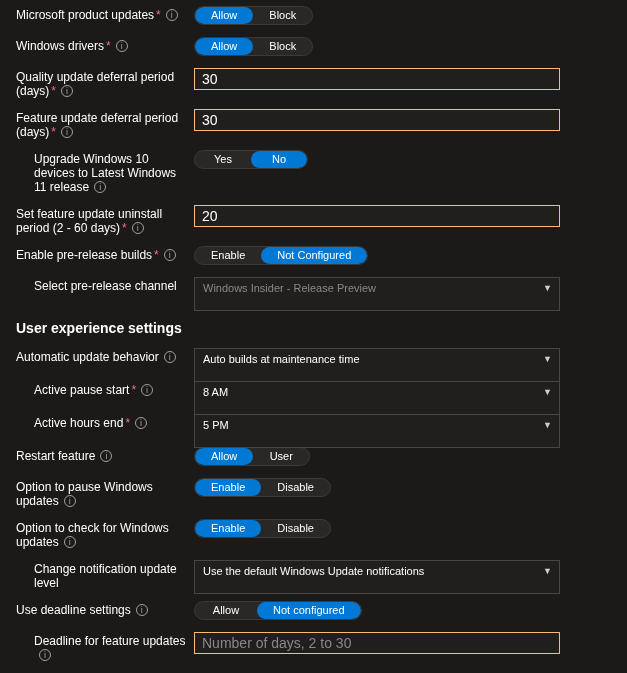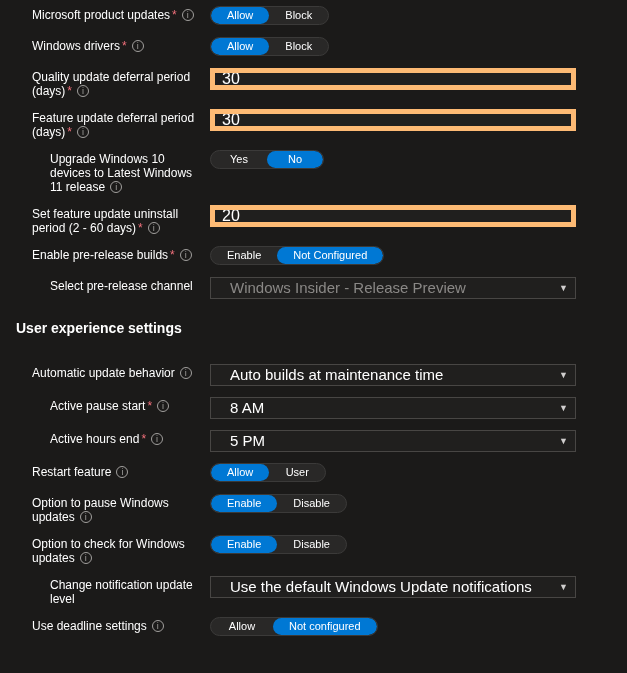--- a/index.html
+++ b/index.html
@@ -26,21 +26,20 @@
     min-height: 20px;
   }
   .label-col {
     width: 178px;
     flex: 0 0 178px;
     padding-right: 8px;
     padding-top: 2px;
     line-height: 14px;
     font-size: 12px;
     color: #ffffff;
-    margin-left: 16px;
   }
   .label-col.indent1 { padding-left: 18px; width: 178px; flex: 0 0 178px; }
   .ctl-col {
     flex: 1 1 auto;
     min-width: 0;
   }
   .req {
     color: #f1707b;
     font-size: 12px;
     margin-left: 2px;
@@ -82,44 +81,44 @@
     background: #0078d4;
     color: #ffffff;
   }
   .pill.wide .opt { min-width: 62px; }
   
   .tbox {
     display: block;
     width: 366px;
     height: 22px;
     background: #201f1e;
-    border: 5px solid #fdba74;
-    color: #ffffff;
-    font-size: 16px;
+    border: 1px solid #fdba74;
+    color: #ffffff;
+    font-size: 14px;
     padding: 0 7px;
     font-family: "Liberation Sans", sans-serif;
     outline: none;
   }
   .tbox::placeholder { color: #8a8886; }
   .tbox.disabled { color: #8a8886; }
   
   .sel-wrap {
     position: relative;
     width: 366px;
     height: 22px;
   }
   .sel-wrap select,
   .sel-wrap .fake {
     width: 100%;
-    height: 22px;
+    height: 34px;
     background: #201f1e;
     border: 1px solid #484644;
     color: #ffffff;
-    font-size: 15px;
-    padding: 0 22px 0 19px;
+    font-size: 11px;
+    padding: 0 22px 0 8px;
     font-family: "Liberation Sans", sans-serif;
     appearance: none;
     -webkit-appearance: none;
     outline: none;
     line-height: 20px;
     display: block;
   }
   .sel-wrap .fake.disabled { color: #8a8886; }
   .chev {
     position: absolute;
@@ -128,21 +127,21 @@
     line-height: 22px;
     font-size: 9px;
     color: #d0cece;
     pointer-events: none;
   }
   .section-head {
     padding: 10px 16px 2px 16px;
     font-size: 14px;
     font-weight: bold;
     color: #ffffff;
-    margin-bottom: 26px;
+    margin-bottom: 10px;
     margin-top: 6px;
   }
 </style>
 </head>
 <body>
 
 <div id="page">
   <div id="group-1">
       <div class="row">
         <div class="label-col"><span>Microsoft product updates</span><span class="req">*</span><span class="info">i</span></div>
@@ -259,14 +258,20 @@
           </div>
         </div>
       </div>
       <div class="row">
         <div class="label-col"><span>Use deadline settings</span><span class="info">i</span></div>
         <div class="ctl-col"><div class="pill wide">
             <div class="opt">Allow</div>
             <div class="opt sel">Not configured</div>
           </div></div>
       </div>
+      <div class="row">
+        <div class="label-col indent1"><span>Deadline for feature updates</span><span class="info">i</span></div>
+        <div class="ctl-col">
+          <input type="text" class="tbox disabled" placeholder="Number of days, 2 to 30" style="">
+        </div>
+      </div>
     </div>
 </div>
 
 </body></html>

